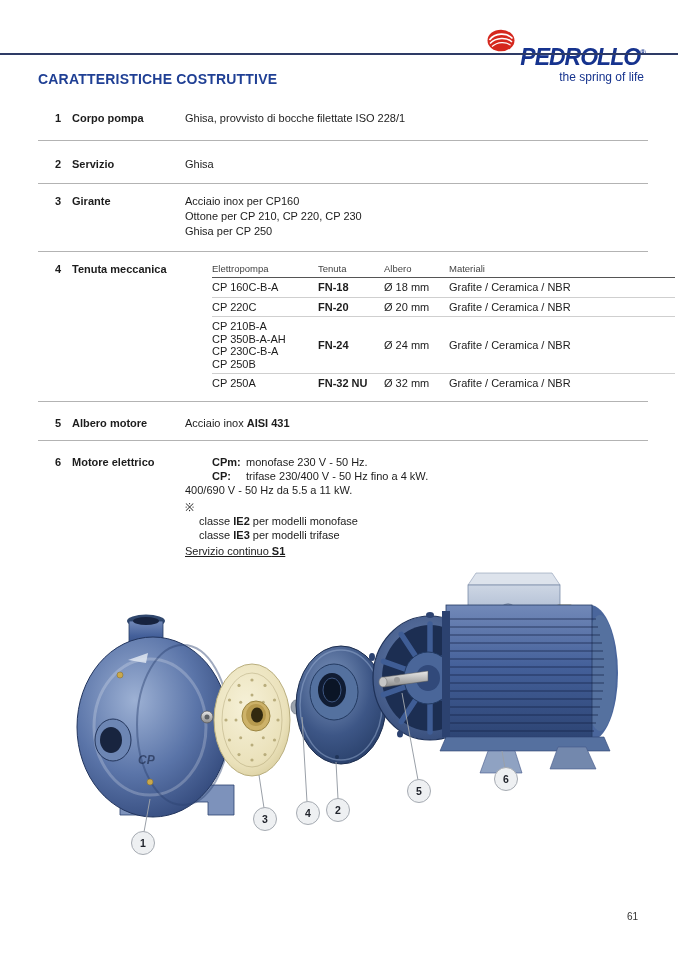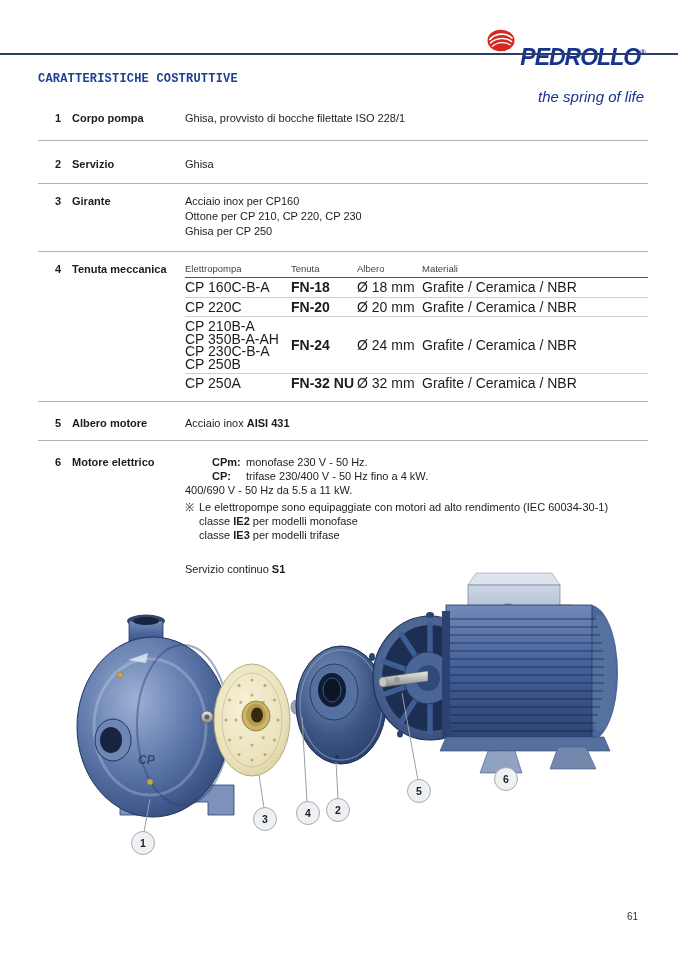--- a/index.html
+++ b/index.html
@@ -3,53 +3,53 @@
 <meta charset="utf-8">
 <style>
   html,body{margin:0;padding:0;background:#fff;}
   .page{position:relative;width:678px;height:959px;background:#ffffff;overflow:hidden;
         font-family:"Liberation Sans",sans-serif;color:#1c1c1c;}
   
   .header{position:absolute;top:11px;right:32px;display:flex;flex-direction:column;align-items:flex-end;}
   .logo-row{display:flex;align-items:center;gap:4px;}
   .wordmark{font-size:23px;font-weight:bold;font-style:italic;letter-spacing:-1px;color:#16338e;line-height:24px;margin-top:30px;}
   .wordmark sup{font-size:8px;font-style:normal;letter-spacing:0;vertical-align:10px;}
-  .tagline{font-size:15px;font-style:italic;color:#16338e;margin-top:19px;margin-right:2px;}
+  .tagline{font-size:12px;color:#16338e;margin-top:1px;margin-right:2px;}
   .header-rule{position:absolute;top:53px;left:0;width:678px;height:2px;background:#2e3b66;}
   
   .content{position:absolute;left:38px;top:72px;width:610px;}
-  .title{font-size:12px;line-height:14px;font-weight:bold;color:#1f3f94;letter-spacing:.2px;font-family:Liberation Mono, monospace;}
+  .title{font-size:14px;line-height:14px;font-weight:bold;color:#1f3f94;letter-spacing:.2px;}
   .spec-row{display:grid;grid-template-columns:34px 113px 1fr;font-size:11px;line-height:14px;
             border-bottom:1.5px solid #b3b3b3;}
   .spec-row.last{border-bottom:none;}
   .spec-num{font-weight:bold;padding-left:17px;}
   .spec-label{font-weight:bold;}
   .r1{padding-top:25px;padding-bottom:15px;}
   .r2{padding-top:16px;padding-bottom:12px;}
   .r3{padding-top:10px;padding-bottom:12px;}
   .r3 .spec-desc div{line-height:15px;}
   .r4{padding-top:10px;padding-bottom:8px;}
   .r5{padding-top:14px;padding-bottom:10px;}
   .r6{padding-top:14px;padding-bottom:14px;}
   .b{font-weight:bold;}
   
-  .seal-table{width:100%;}
+  .seal-table{width:100%;margin-left:27px;}
   .st-row{display:grid;grid-template-columns:106px 66px 65px 1fr;}
   .st-head{font-size:9.5px;color:#444;line-height:13px;border-bottom:1px solid #555;padding-bottom:2px;}
-  .st-body{font-size:14px;line-height:12px;}
+  .st-body{font-size:11px;line-height:12px;}
   .st-r{border-bottom:1px solid #cfcfcf;padding:3px 0;align-items:center;}
   .st-r:last-child{border-bottom:none;}
   .models div{line-height:12.5px;}
   
   .cpline{display:flex;margin-left:27px;}
   .cplabel{width:34px;font-weight:bold;flex:none;}
   .indent{}
   .note{display:flex;margin-top:3px;}
   .notemark{width:14px;flex:none;}
-  .service{margin-top:20px;}
+  .service{margin-top:2px;text-decoration:underline;}
   
   .diagram{position:absolute;left:0;top:565px;}
   .page-num{position:absolute;top:911px;right:40px;font-size:10px;color:#333;}
 </style>
 </head>
 <body>
 
 <div class="page">
 
   <div class="header">
@@ -156,21 +156,21 @@
             <span>monofase 230 V - 50 Hz.</span>
         </div>
         <div class="cpline">
           <span class="cplabel">CP:</span>
             <span>trifase 230/400 V - 50 Hz fino a 4 kW.</span>
         </div>
         <div class="indent">400/690 V - 50 Hz da 5.5 a 11 kW.</div>
         <div class="note">
           <span class="notemark">※</span>
           <span>
-            <span>Le elettropompe sono equipaggiate con motori ad alto rendimento (IEC 60034-30-1)</span><br>
+            <br>
             <span>classe </span><span class="b">IE2</span><span> per modelli monofase</span><br>
             <span>classe </span><span class="b">IE3</span><span> per modelli trifase</span>
           </span>
         </div>
         <div class="service"><span>Servizio continuo </span><span class="b">S1</span></div>
       </div>
     </div>
   </div>
 
   <svg class="diagram" width="678" height="310" viewBox="0 0 678 310">

